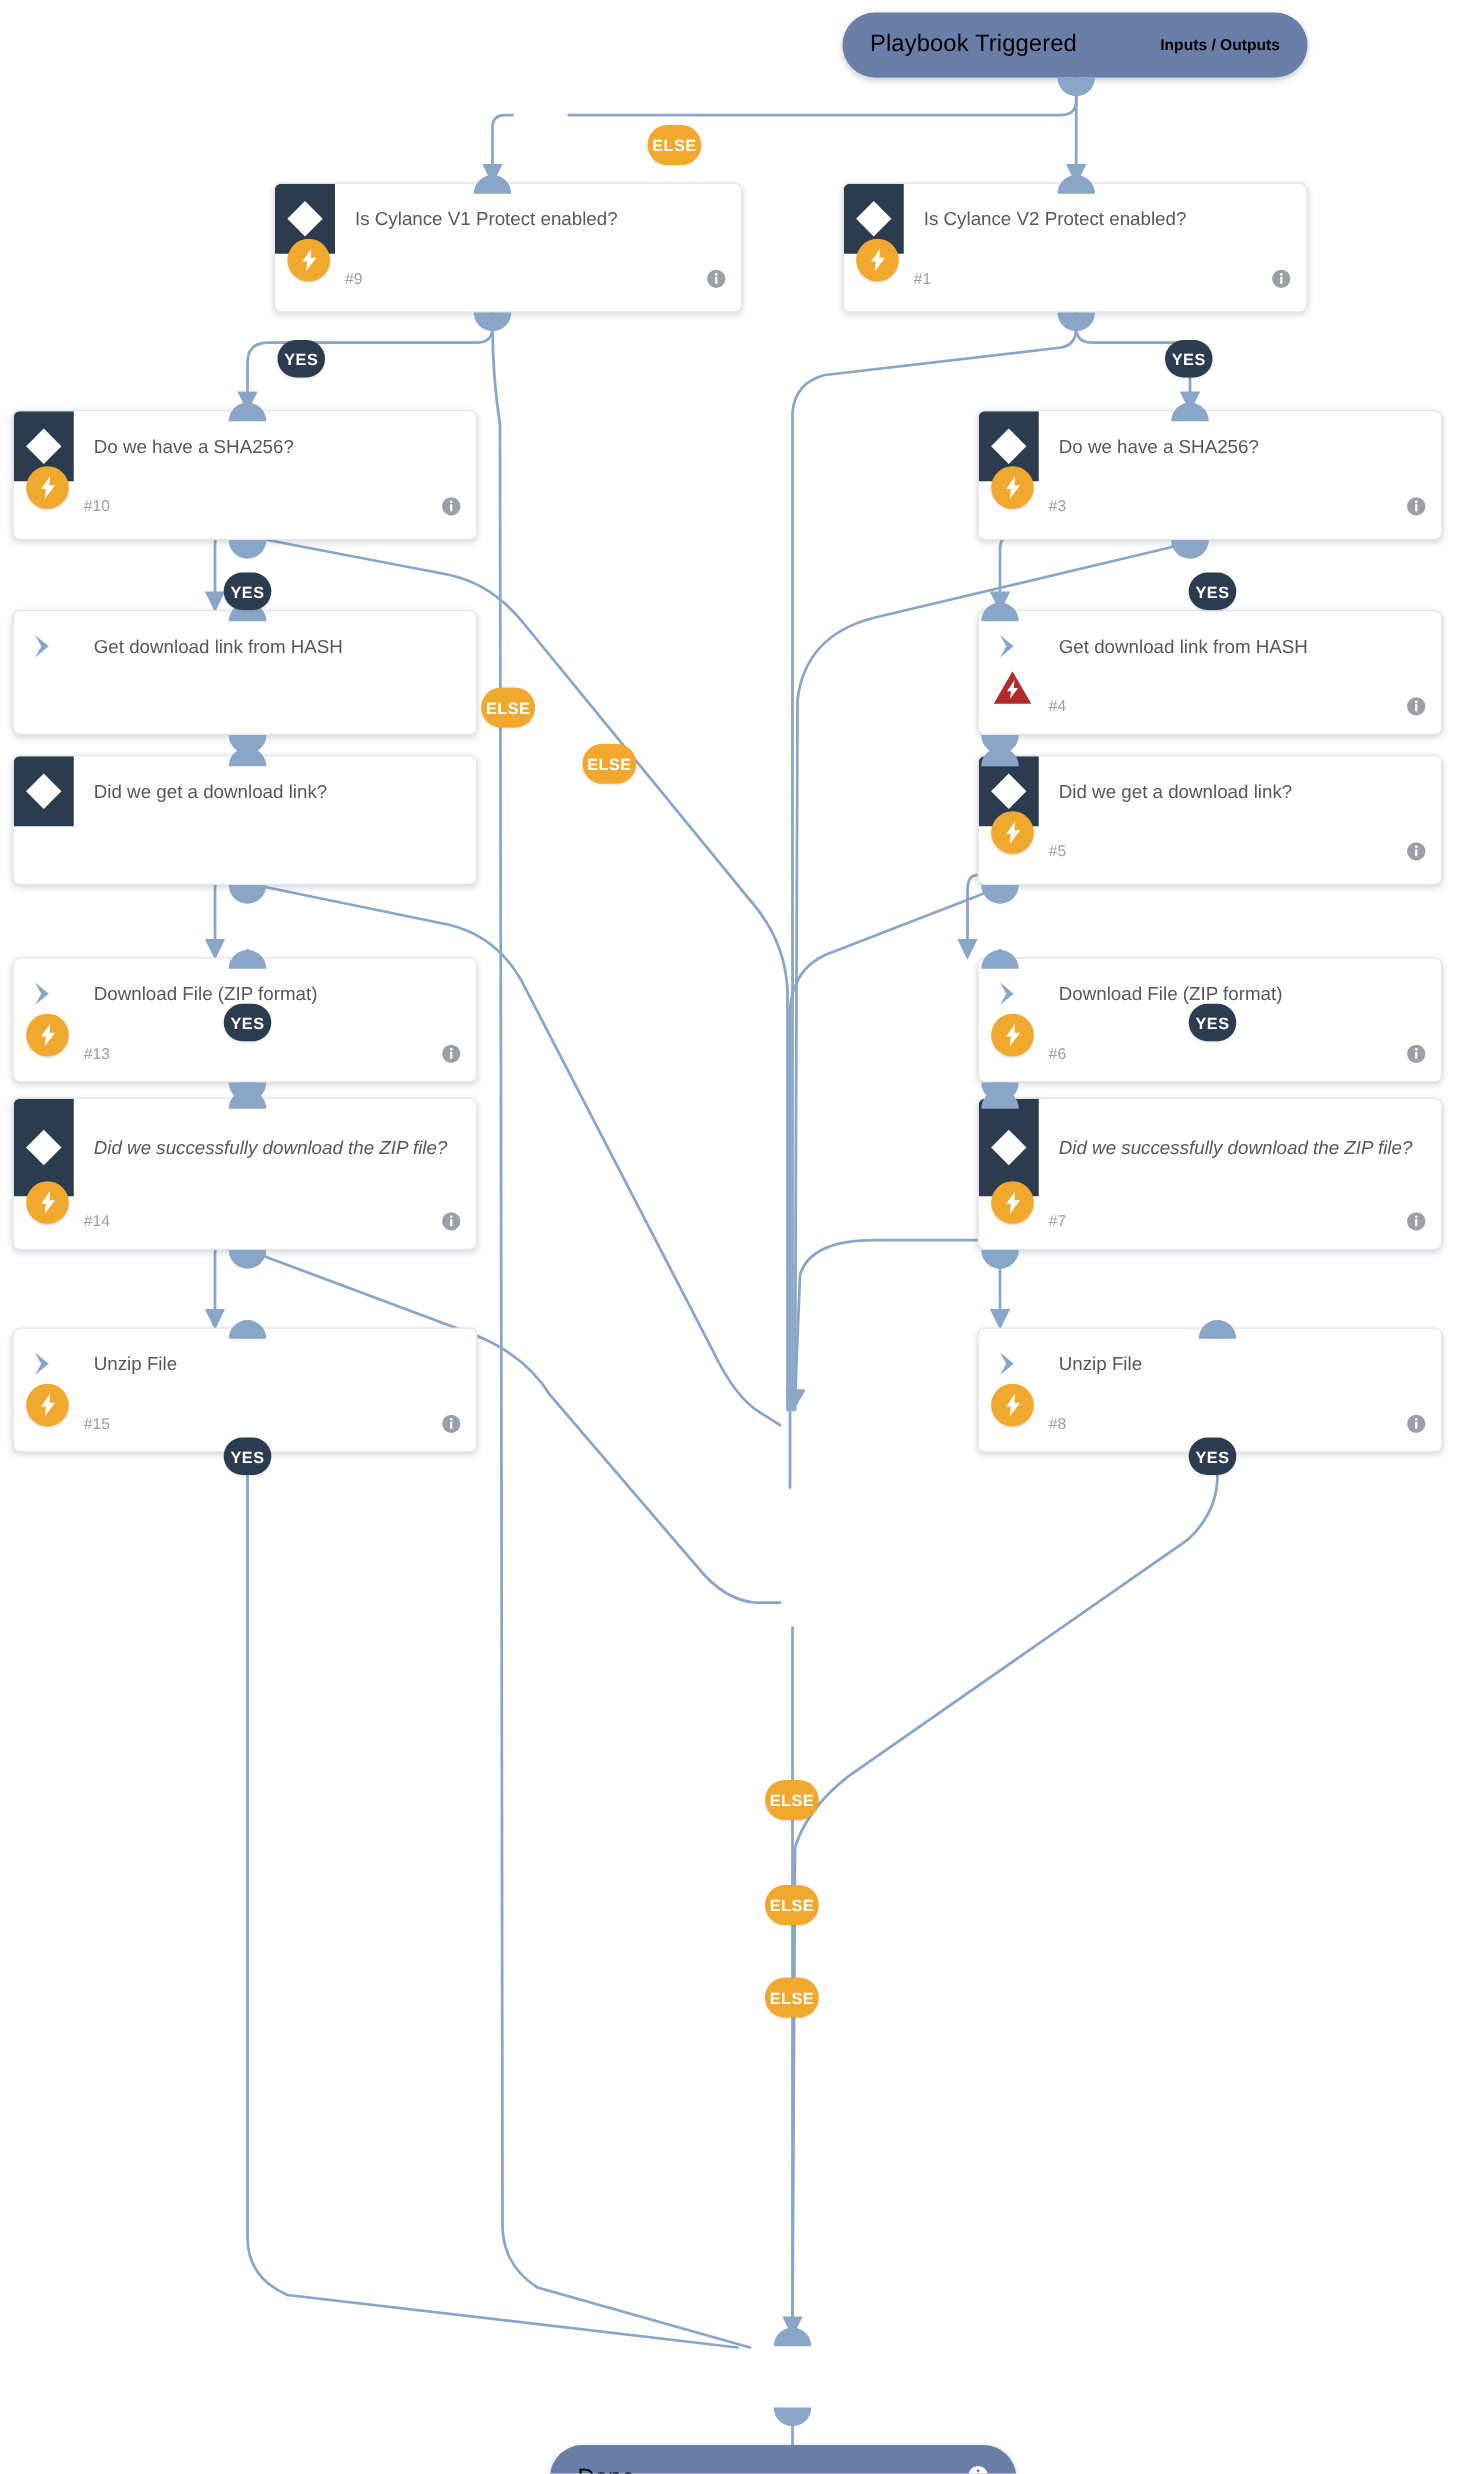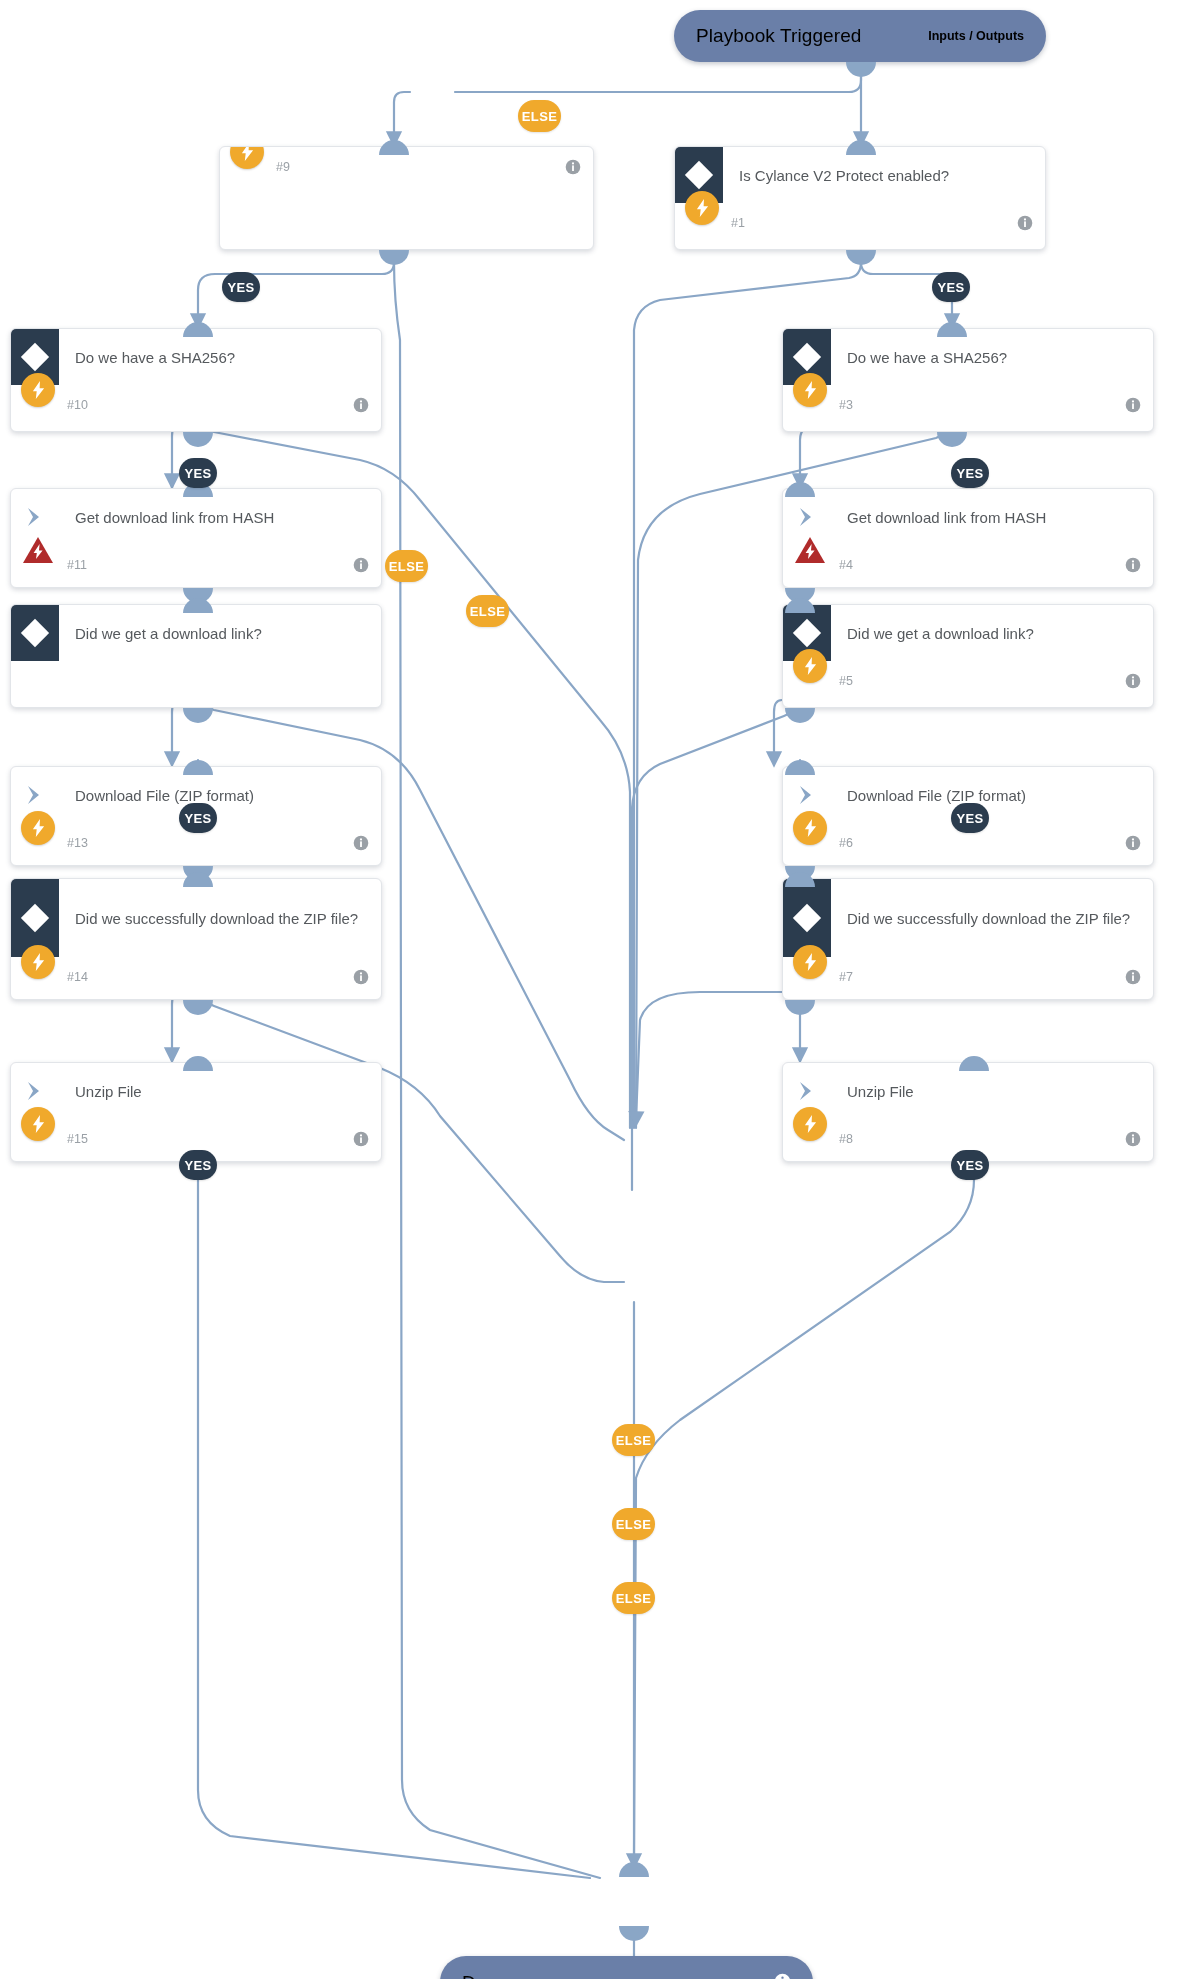--- a/index.html
+++ b/index.html
@@ -59,21 +59,21 @@
     box-sizing:border-box;
     z-index:6;
     overflow:hidden;
   }
   .card-top{
     position:relative;
     height:56px;
     display:flex;
     align-items:center;
   }
-  .card.tall .card-top{ height:78px; }
+  .card.tall .card-top{ height:78px;font-style:italic; }
   .icon-box{
     width:48px;
     height:56px;
     background:#2b3c4e;
     display:flex;
     align-items:center;
     justify-content:center;
     flex:0 0 48px;
   }
   .card.tall .icon-box{ height:78px; }
@@ -227,20 +227,26 @@
   </svg>
 
   <div class="pill" style="left:674px; top:10px; width:372px; height:52px;">
     <span class="pill-title">Playbook Triggered</span>
     <span class="pill-meta">Inputs / Outputs</span>
   </div>
   <div class="dome down" style="left:846px; top:62px;"></div>
 
   <div class="dome up" style="left:379px; top:140px;"></div>
   <div class="card" style="left:219px; top:146px; width:375px; height:104px;">
+    <div class="card-top">
+      <div class="icon-box">
+        <div class="diamond"></div>
+      </div>
+      <div class="card-title">Is Cylance V1 Protect enabled?</div>
+    </div>
     <div class="card-bottom">
       <div class="badge-circle">
         <svg width="15" height="18" viewBox="0 0 12 16">
             <path d="M7.3 0 1 9h3.4L3.6 16 11 6.4H7z" fill="#fff"></path>
           </svg>
       </div>
       <div class="card-id">#9</div>
       <div class="info-i">
         <svg width="16" height="16" viewBox="0 0 16 16">
             <circle cx="8" cy="8" r="7.3" fill="#9aa0a6"></circle>
@@ -332,36 +338,20 @@
 
   <div class="dome up" style="left:183px; top:482px;"></div>
   <div class="card" style="left:10px; top:488px; width:372px; height:100px;">
     <div class="card-top">
       <div class="icon-chev">
         <svg width="24" height="22" viewBox="0 0 24 22">
             <path d="M5 2 L16 11 L5 20 L10 11 z" fill="#8aa6c6"></path>
           </svg>
       </div>
       <div class="card-title">Get download link from HASH</div>
-    </div>
-    <div class="card-bottom">
-      <div class="badge-tri">
-        <svg width="32" height="29" viewBox="0 0 32 29">
-            <path d="M16 1 L31 27 L1 27 z" fill="#b02b2b" rx="2"></path>
-            <path d="M17.6 8 l-6 9 h3.2 l-0.8 6 6.6-8.6h-3.6z" fill="#fff"></path>
-          </svg>
-      </div>
-      <div class="card-id">#11</div>
-      <div class="info-i">
-        <svg width="16" height="16" viewBox="0 0 16 16">
-            <circle cx="8" cy="8" r="7.3" fill="#9aa0a6"></circle>
-            <rect x="7.1" y="6.4" width="1.8" height="5.6" fill="#fff"></rect>
-            <circle cx="8" cy="4.4" r="1.1" fill="#fff"></circle>
-          </svg>
-      </div>
     </div>
   </div>
   <div class="dome down" style="left:183px; top:588px;"></div>
 
   <div class="dome up" style="left:785px; top:482px;"></div>
   <div class="card" style="left:782px; top:488px; width:372px; height:100px;">
     <div class="card-top">
       <div class="icon-chev">
         <svg width="24" height="22" viewBox="0 0 24 22">
             <path d="M5 2 L16 11 L5 20 L10 11 z" fill="#8aa6c6"></path>

